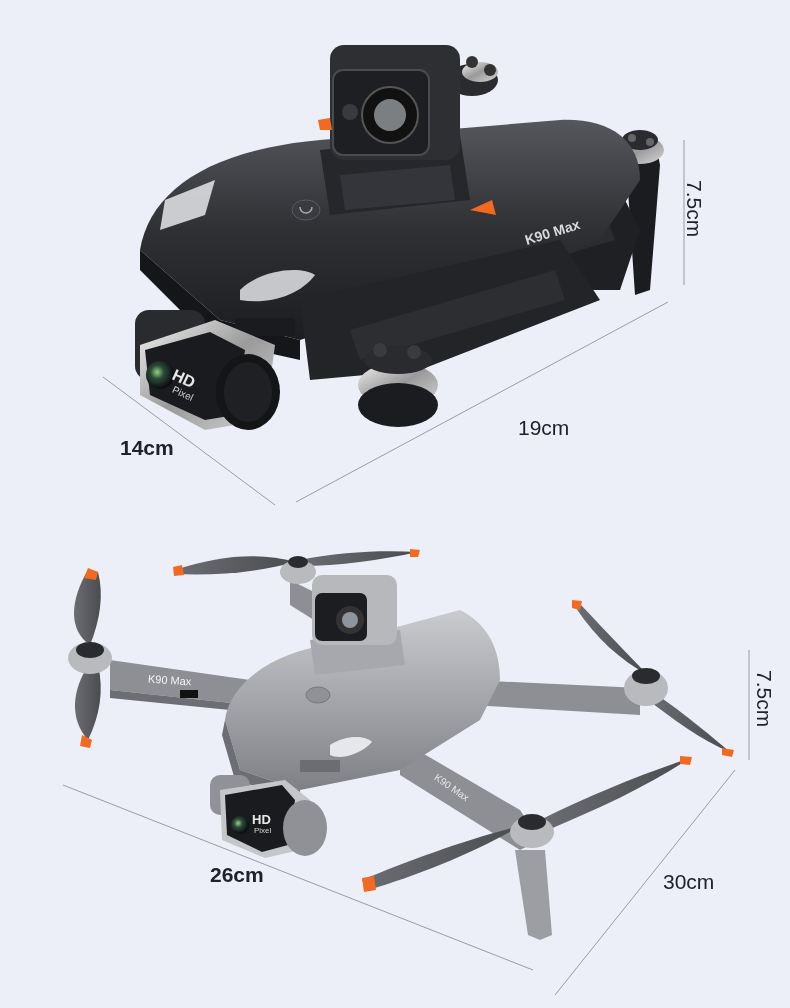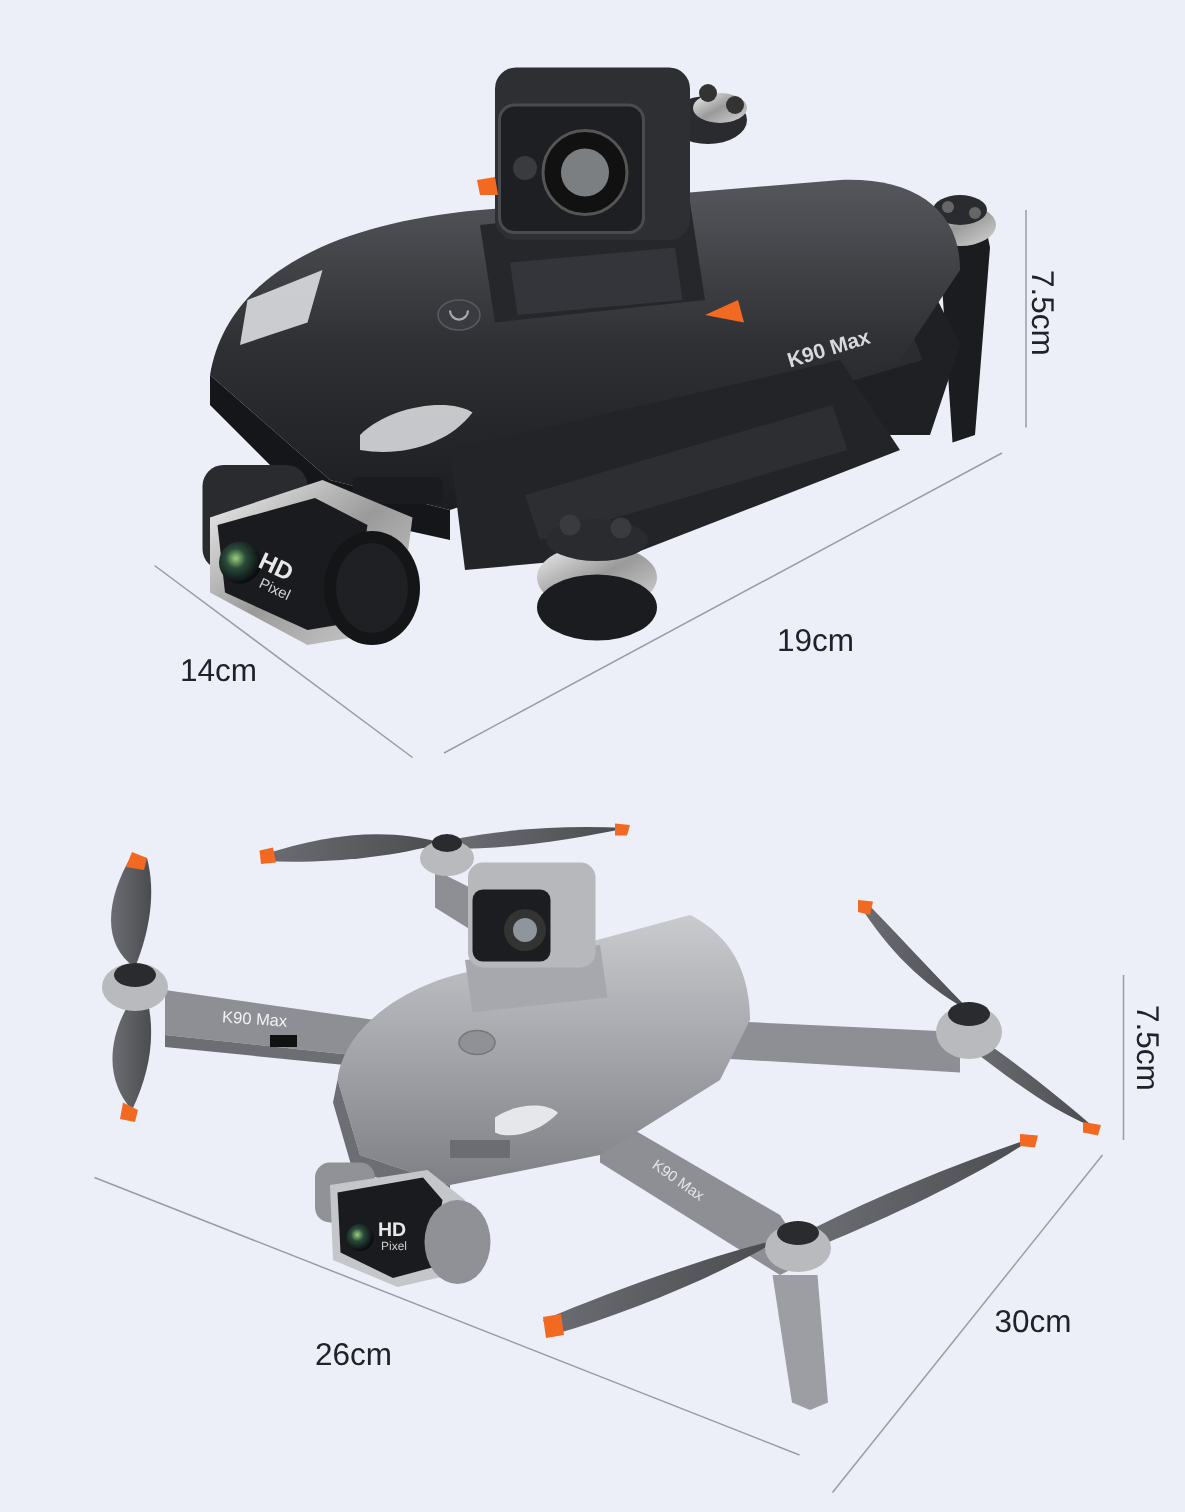--- a/index.html
+++ b/index.html
@@ -111,21 +111,21 @@
     <ellipse cx="248" cy="392" rx="32" ry="38" fill="#141517"></ellipse>
     <ellipse cx="248" cy="392" rx="24" ry="30" fill="#1f2023"></ellipse>
   </svg>
 
   <span class="model-text" style="left:524px; top:224px; color:#d8d9dc; font-size:14px; font-weight:bold; transform:rotate(-17deg);">K90 Max</span>
   <span class="model-text" style="left:172px; top:370px; color:#e8e8e8; font-size:16px; font-weight:bold; transform:rotate(25deg);">HD</span>
   <span class="model-text" style="left:172px; top:388px; color:#d0d0d0; font-size:10px; transform:rotate(25deg);">Pixel</span>
 
   <span class="dim-label vertical" style="left:706px; top:180px;">7.5cm</span>
   <span class="dim-label" style="left:518px; top:416px;">19cm</span>
-  <span class="dim-label" style="left:120px; top:436px;">14cm</span>
+  <span class="dim-label" style="left:120px; top:436px;font-weight:bold;">14cm</span>
 </div>
 
 <div class="panel panel-bottom">
   <svg width="790" height="488" viewBox="0 520 790 488">
     <defs>
       <linearGradient id="greyBody" x1="0" y1="0" x2="0" y2="1">
         <stop offset="0" stop-color="#c9cbcf"></stop>
         <stop offset="0.6" stop-color="#9c9ea3"></stop>
         <stop offset="1" stop-color="#7e8085"></stop>
       </linearGradient>
@@ -198,15 +198,15 @@
     <circle cx="240" cy="825" r="9" fill="url(#lens2)"></circle>
     <ellipse cx="305" cy="828" rx="22" ry="28" fill="#8f9196"></ellipse>
   </svg>
 
   <span class="model-text" style="left:148px; top:154px; color:#f2f3f5; font-size:11px; transform:rotate(4deg);">K90 Max</span>
   <span class="model-text" style="left:432px; top:262px; color:#e4e5e8; font-size:10px; transform:rotate(35deg);">K90 Max</span>
   <span class="model-text" style="left:252px; top:292px; color:#e8e8e8; font-size:13px; font-weight:bold;">HD</span>
   <span class="model-text" style="left:254px; top:306px; color:#d0d0d0; font-size:8px;">Pixel</span>
 
   <span class="dim-label vertical" style="left:776px; top:150px;">7.5cm</span>
-  <span class="dim-label" style="left:210px; top:372px;">26cm</span>
+  <span class="dim-label" style="left:210px; top:343px;font-weight:bold;">26cm</span>
   <span class="dim-label" style="left:663px; top:350px;text-align:center;">30cm</span>
 </div>
 
 </body></html>

